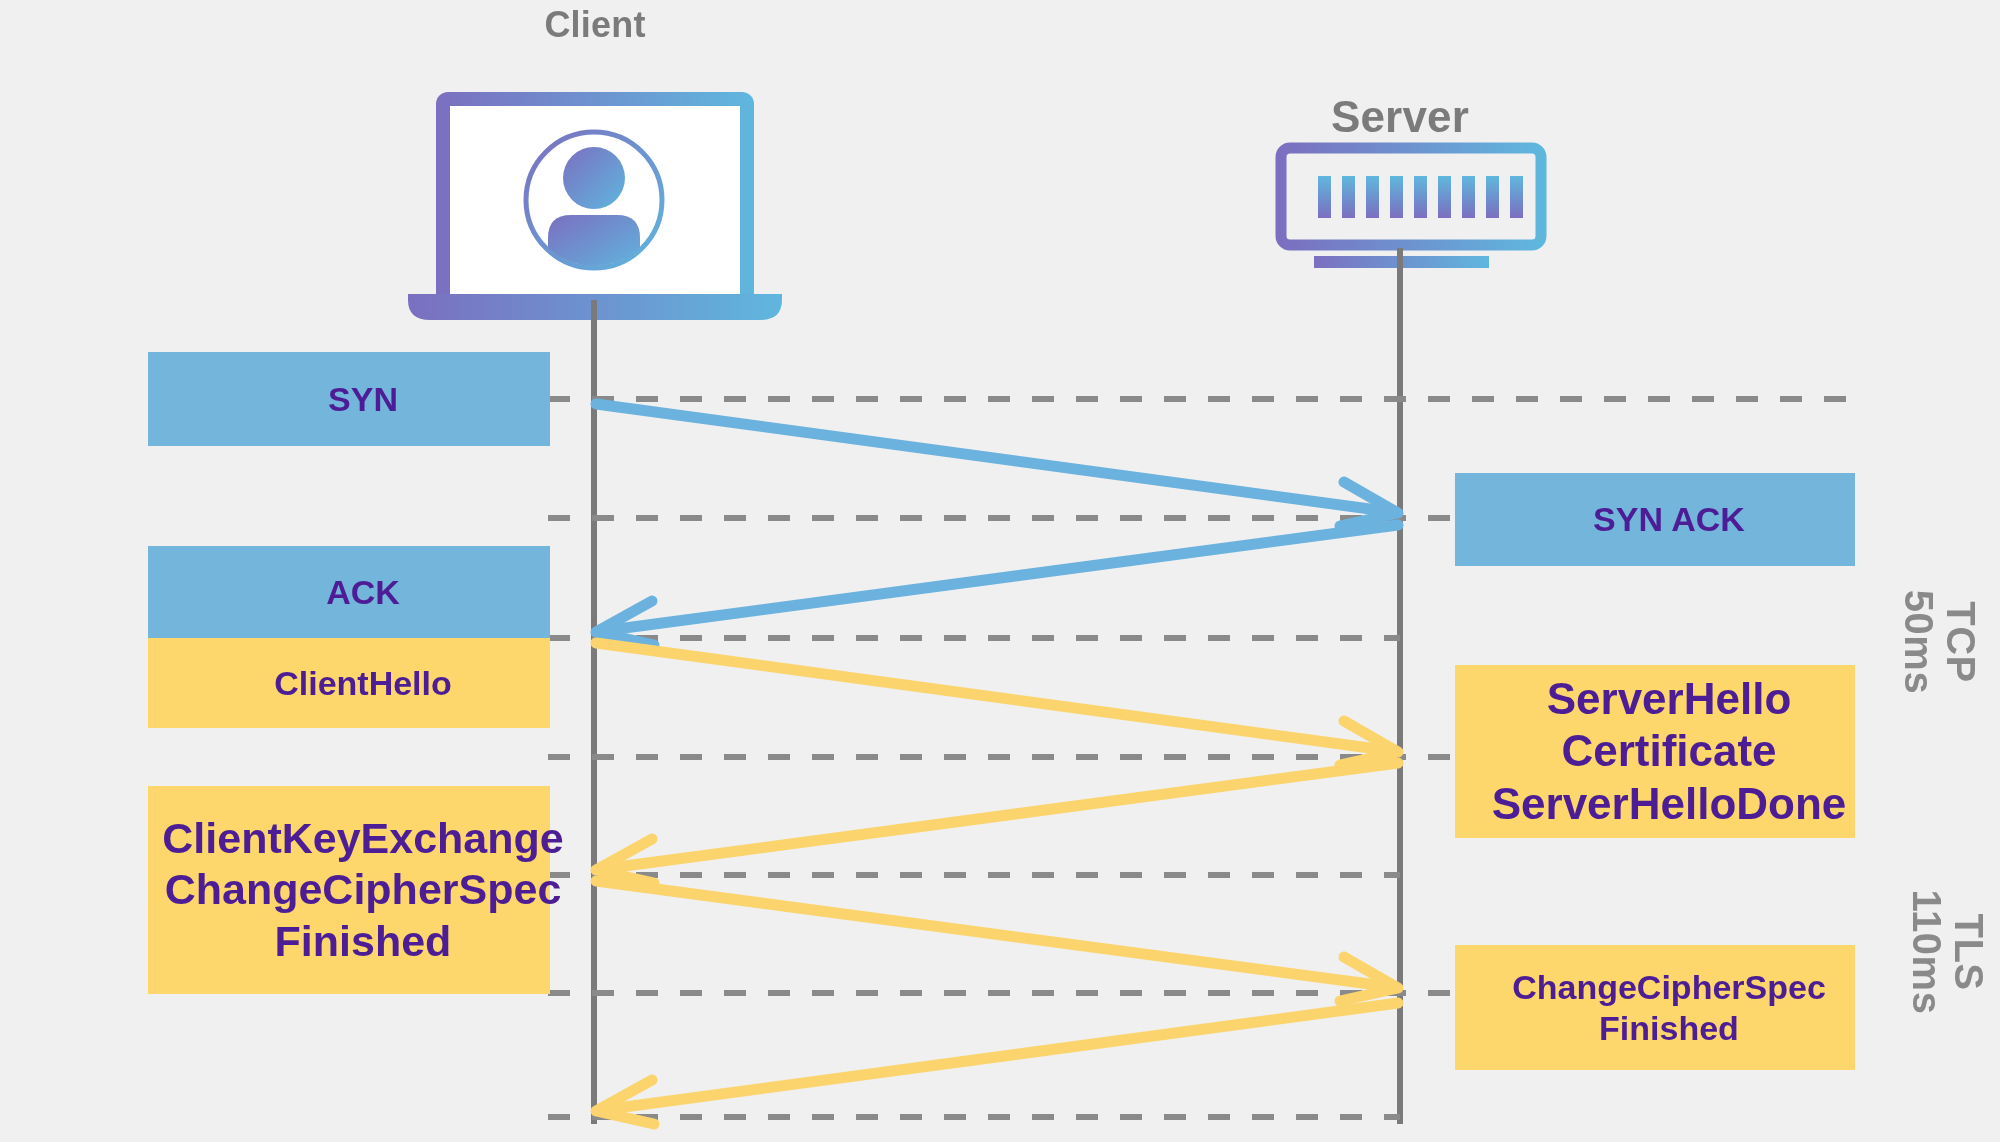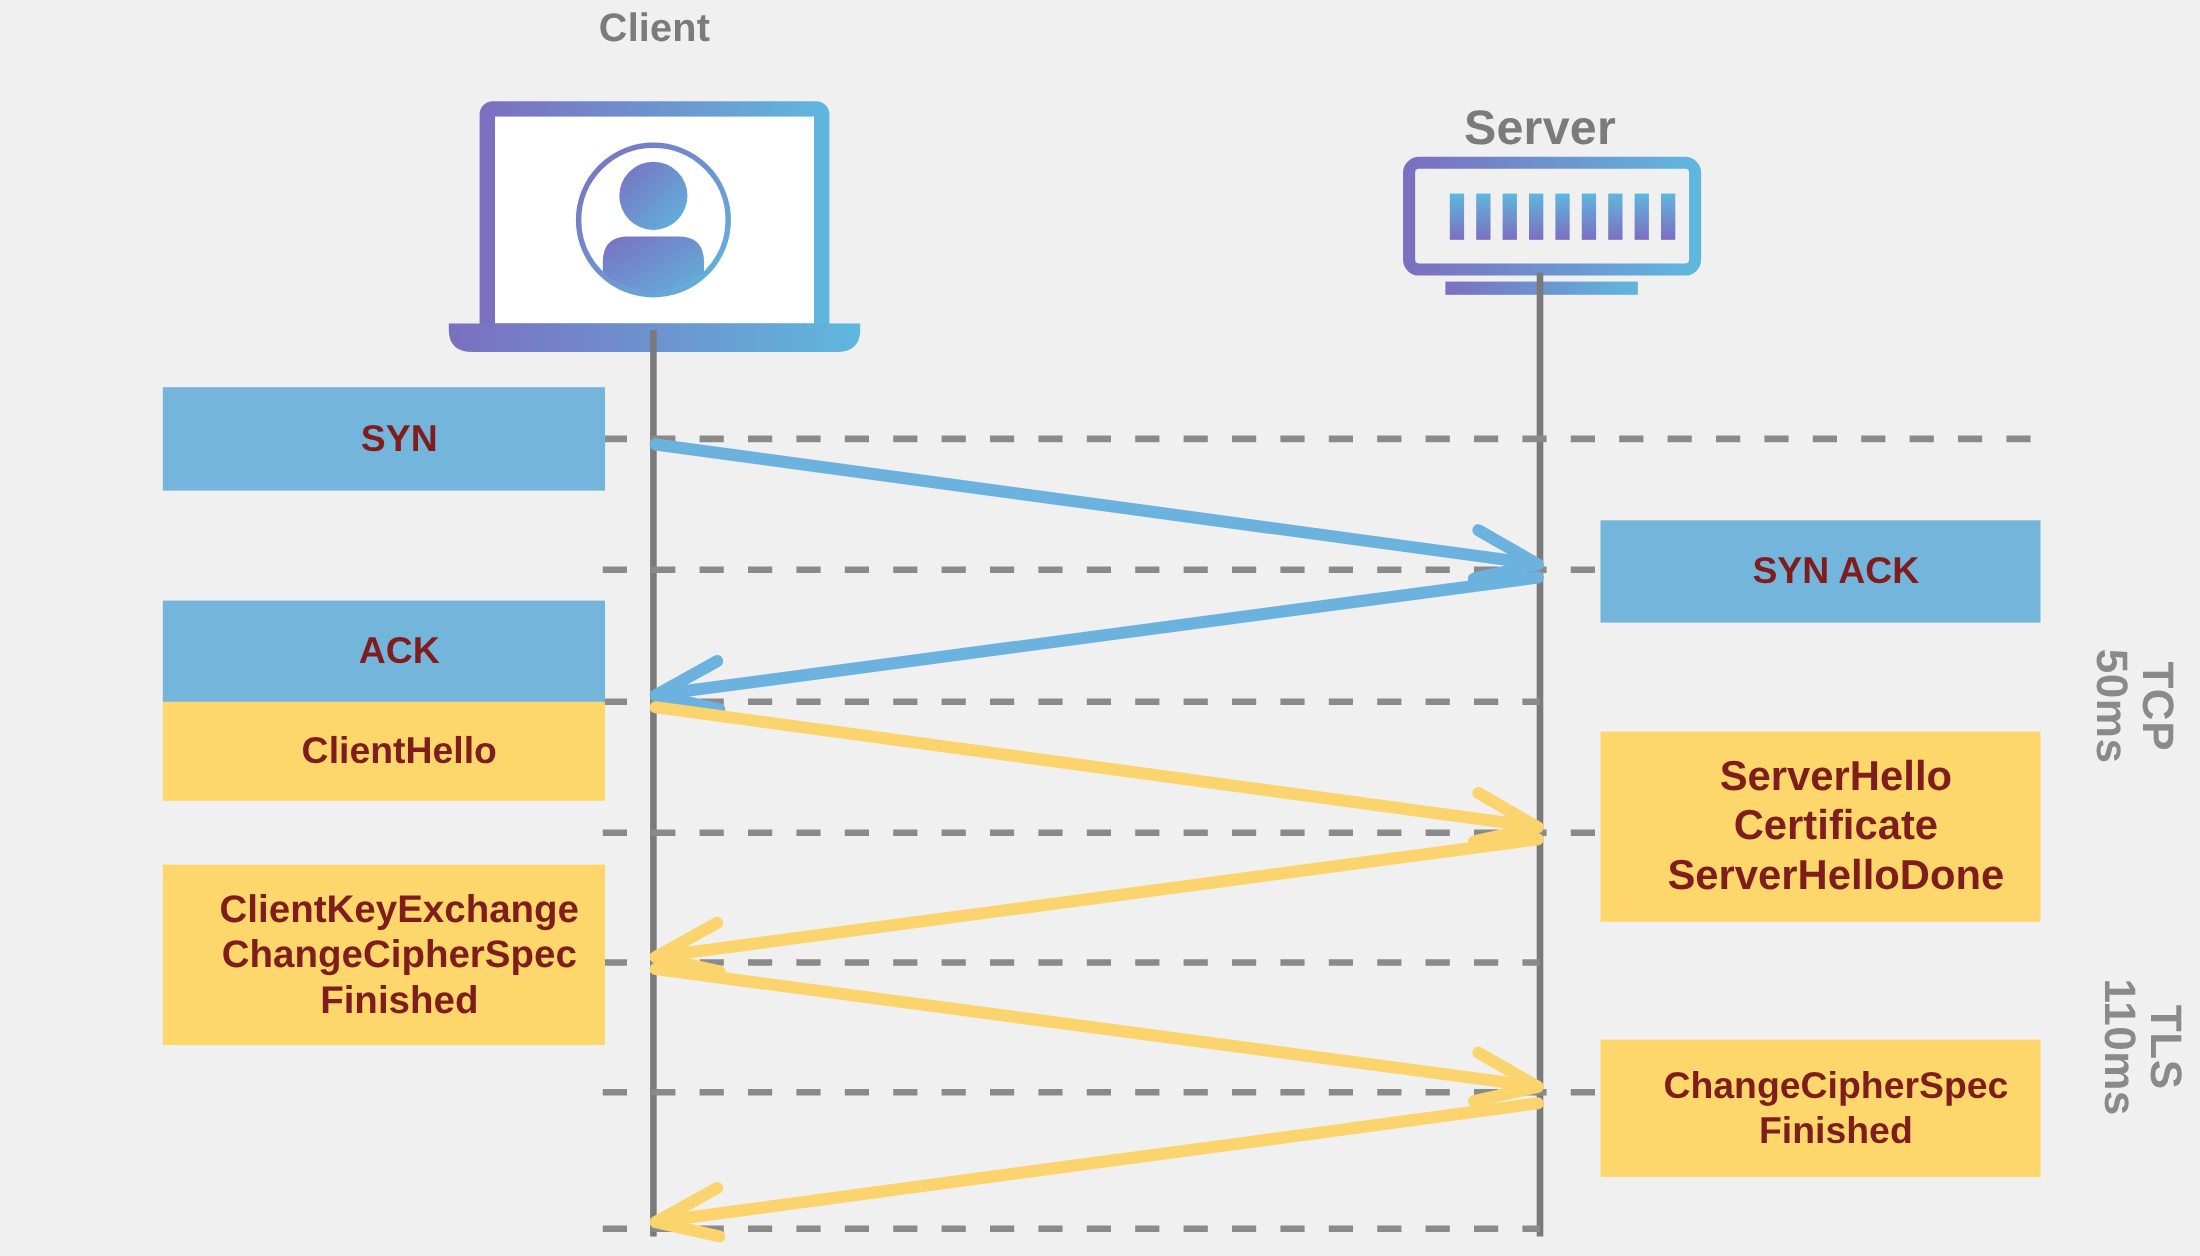--- a/index.html
+++ b/index.html
@@ -53,21 +53,21 @@
 
   
   .msg-box {
     position: absolute;
     box-sizing: border-box;
     display: flex;
     align-items: center;
     justify-content: center;
     text-align: center;
     font-weight: bold;
-    color: #7f1d1d;
+    color: #4c1d95;
     line-height: 1.19;
     white-space: pre-line;
     padding-left: 28px;
   }
   .msg-box.blue   { background: #74b5dc; }
   .msg-box.yellow { background: #fdd76c; }
 
   
   .phase-label {
     position: absolute;
@@ -184,27 +184,27 @@
       <polyline points="652,1080 596,1111 654,1124" fill="none" stroke="#fbd46d" stroke-width="11" stroke-linecap="round" stroke-linejoin="round"></polyline>
     </g>
   </svg>
 
   <div class="msg-box blue" style="left:148px; top:352px; width:402px; height:94px; font-size:34px;">SYN</div>
 
   <div class="msg-box yellow" style="left:148px; top:638px; width:402px; height:90px; font-size:34px;">ClientHello</div>
 
   <div class="msg-box blue" style="left:148px; top:546px; width:402px; height:92px; font-size:34px;">ACK</div>
 
-  <div class="msg-box yellow" style="left:148px; top:786px; width:402px; height:164px; font-size:35px;">ClientKeyExchange
+  <div class="msg-box yellow" style="left:148px; top:786px; width:402px; height:208px; font-size:43px;">ClientKeyExchange
 ChangeCipherSpec
 Finished</div>
 
   <div class="msg-box blue" style="left:1455px; top:473px; width:400px; height:93px; font-size:34px;">SYN ACK</div>
 
-  <div class="msg-box yellow" style="left:1455px; top:665px; width:400px; height:173px; font-size:38px;">ServerHello
+  <div class="msg-box yellow" style="left:1455px; top:665px; width:400px; height:173px; font-size:44px;">ServerHello
 Certificate
 ServerHelloDone</div>
 
   <div class="msg-box yellow" style="left:1455px; top:945px; width:400px; height:125px; font-size:34px;">ChangeCipherSpec
 Finished</div>
 
   <div class="phase-label" style="left:1860px; top:600px; width:160px; font-size:40px;">TCP
 50ms</div>
 
   <div class="phase-label" style="left:1860px; top:910px; width:175px; font-size:40px;">TLS

